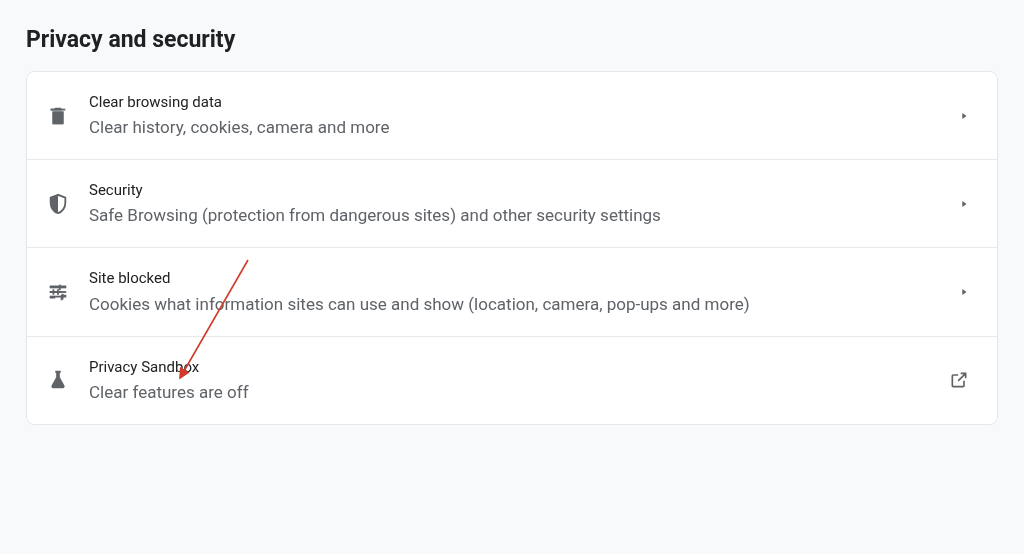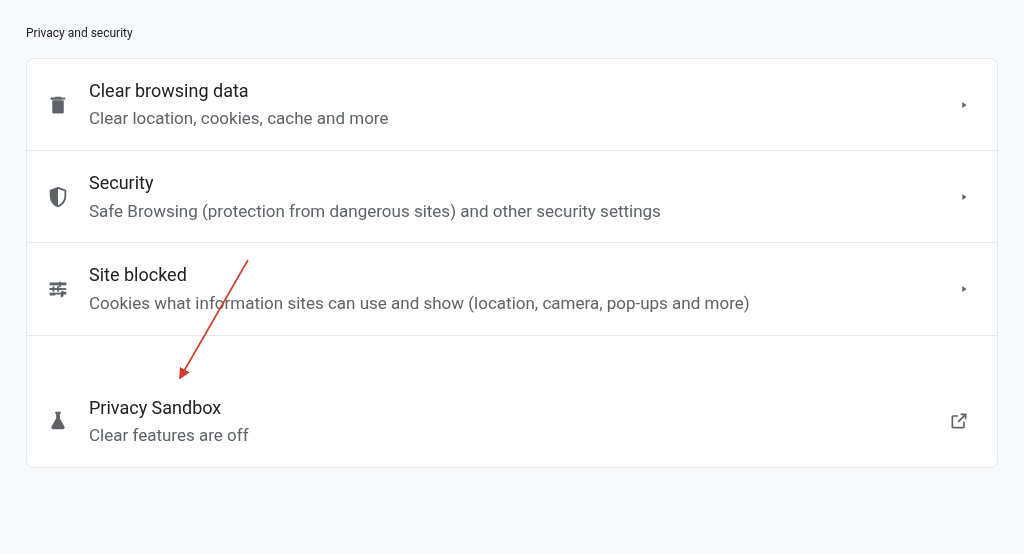--- a/index.html
+++ b/index.html
@@ -9,62 +9,61 @@
     }
     body {
       font-family: -apple-system, BlinkMacSystemFont, "Segoe UI", Roboto, "Helvetica Neue", Arial, sans-serif;
       background: #f8f9fa;
       width: 1024px;
       height: 554px;
       overflow: hidden;
       position: relative;
     }
     .page-title {
-      font-size: 12px;
+      font-size: 23px;
       color: #202124;
-      font-weight: 400;
+      font-weight: 700;
       padding: 26px 0 18px 26px;
     }
     .settings-list {
       margin: 0 26px;
       background: #fff;
       border: 1px solid #e8e8e9;
       border-radius: 8px;
       overflow: hidden;
     }
     .settings-row {
       display: flex;
       align-items: center;
       padding: 20px 28px 20px 20px;
       border-bottom: 1px solid #e8e8e9;
       cursor: pointer;
     }
     .settings-row:last-child {
       border-bottom: none;
-      margin-top: 40px;
     }
     .row-icon {
       width: 42px;
       flex: 0 0 42px;
       display: flex;
       align-items: center;
       justify-content: flex-start;
       color: #5f6368;
     }
     .row-icon svg {
       fill: #5f6368;
     }
     .row-text {
       flex: 1;
       display: flex;
       flex-direction: column;
       gap: 4px;
     }
     .row-title {
-      font-size: 18px;
+      font-size: 15px;
       color: #202124;
       line-height: 1.35;
     }
     .row-desc {
       font-size: 17px;
       color: #5f6368;
       line-height: 1.35;
     }
     .row-arrow {
       flex: 0 0 auto;
@@ -91,21 +90,21 @@
   <div class="settings-row">
     <div class="row-icon">
       <svg width="22" height="22" viewBox="0 0 24 24">
           <path d="M6 7h12v13a1 1 0 0 1-1 1H7a1 1 0 0 1-1-1V7zm2-3h8v2H4V4h4zm0 0l1-1h6l1 1"></path>
           <rect x="4" y="4" width="16" height="2"></rect>
           <rect x="6" y="7" width="12" height="14" rx="0"></rect>
         </svg>
     </div>
     <div class="row-text">
       <div class="row-title">Clear browsing data</div>
-      <div class="row-desc">Clear location, cookies, cache and more</div>
+      <div class="row-desc">Clear history, cookies, camera and more</div>
     </div>
     <div class="row-arrow">
       <svg width="10" height="10" viewBox="0 0 24 24">
           <path d="M8 5l10 7-10 7z"></path>
         </svg>
     </div>
   </div>
 
 
   <div class="settings-row">

